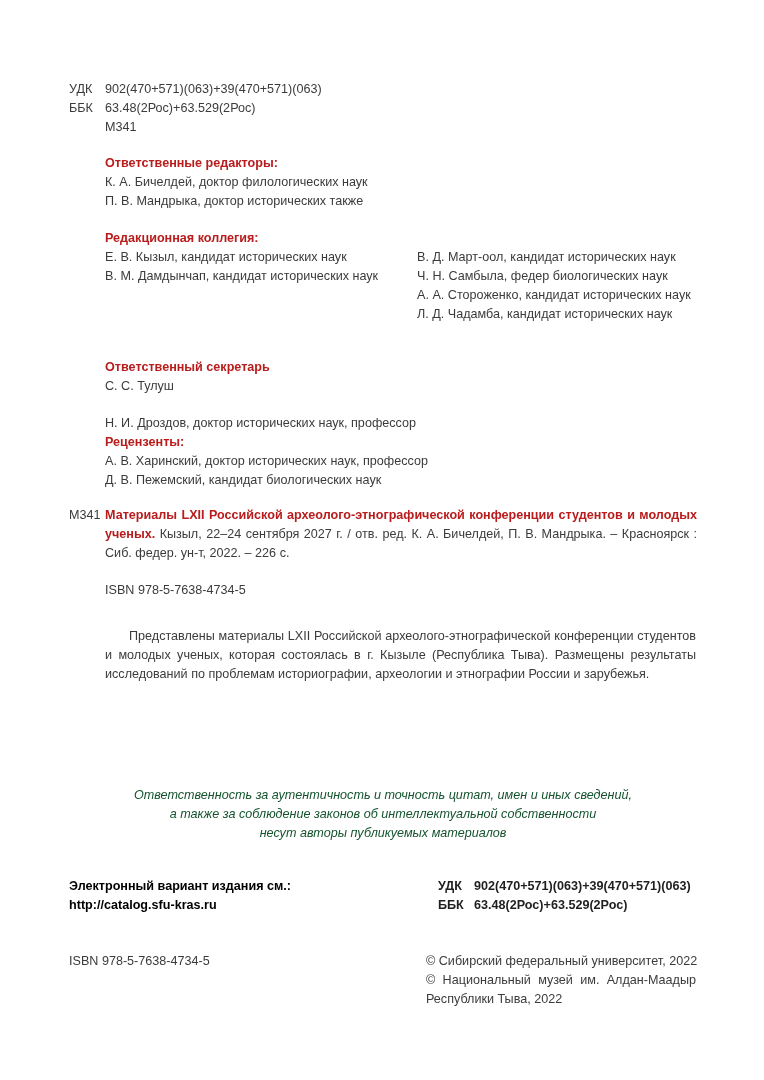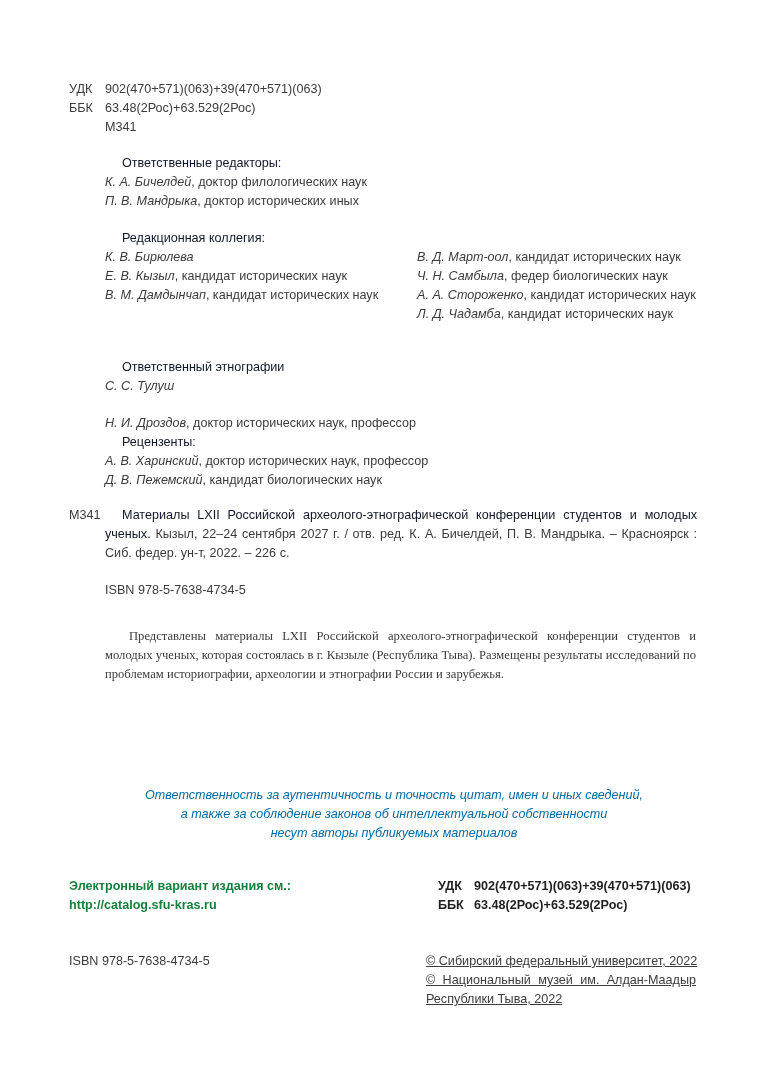--- a/index.html
+++ b/index.html
@@ -2,53 +2,53 @@
 <html><head>
 <meta charset="utf-8">
 <style>
   html, body { margin: 0; padding: 0; background: #ffffff; }
   body {
     width: 764px; height: 1080px; position: relative; overflow: hidden;
     font-family: "Liberation Sans", "DejaVu Sans", sans-serif;
     color: #3b3b3b; font-size: 12.6px; line-height: 19px;
   }
   .abs { position: absolute; }
-  .b { font-weight: normal; color: #0f172a; margin-left: 17px; }
-  .i { font-style: italic; }
+  .b { font-weight: bold; color: #b91c1c; }
+  .i { }
   .line { white-space: nowrap; height: 19px; }
 
   #codes-top { left: 69px; top: 80px; }
   #codes-top .row { display: flex; height: 19px; }
   #codes-top .lbl { width: 36px; }
   #codes-top .m { margin-left: 36px; }
 
   #editors { left: 105px; top: 154px; }
   #board { left: 105px; top: 229px; width: 620px; }
   #board .cols { display: flex; }
   #board .col1 { width: 312px; }
   #secretary { left: 105px; top: 358px; }
   #reviewers { left: 105px; top: 414px; }
 
   #biblio { left: 69px; top: 506px; width: 628px; }
   #biblio .code { position: absolute; left: 0; top: 0; }
   #biblio .txt { margin-left: 36px; text-align: justify; }
   #isbn1 { left: 105px; top: 581px; }
 
   #annot { left: 105px; top: 627px; width: 591px; text-align: justify; }
-  #annot p { margin: 0; text-indent: 24px; font-family: Liberation Serif, serif; }
+  #annot p { margin: 0; text-indent: 24px; }
 
-  #disclaimer { left: 80px; top: 786px; width: 628px; text-align: center; font-style: italic; color: #0369a1; }
+  #disclaimer { left: 69px; top: 786px; width: 628px; text-align: center; font-style: italic; color: #14532d; }
 
-  #electronic { left: 69px; top: 877px; font-weight: bold; color: #15803d; }
+  #electronic { left: 69px; top: 877px; font-weight: bold; color: #000000; }
   #codes-bottom { left: 438px; top: 877px; font-weight: bold; color: #1f1f1f; }
   #codes-bottom .row { display: flex; height: 19px; }
   #codes-bottom .lbl { width: 36px; }
 
   #isbn2 { left: 69px; top: 952px; }
-  #copyright { left: 426px; top: 952px; width: 270px; text-align: justify; text-decoration: underline; }
+  #copyright { left: 426px; top: 952px; width: 270px; text-align: justify; }
   #copyright .j { text-align: justify; text-align-last: justify; }
 </style>
 </head>
 <body>
 
 <div id="codes-top" class="abs">
   <div class="row">
     <span class="lbl">УДК</span>
     <span>902(470+571)(063)+39(470+571)(063)</span>
   </div>
@@ -57,42 +57,41 @@
     <span>63.48(2Рос)+63.529(2Рос)</span>
   </div>
   <div class="row">
     <span class="m">М341</span>
   </div>
 </div>
 
 <div id="editors" class="abs">
   <div class="line b">Ответственные редакторы:</div>
   <div class="line"><span class="i">К. А. Бичелдей</span><span>, доктор филологических наук</span></div>
-  <div class="line"><span class="i">П. В. Мандрыка</span><span>, доктор исторических иных</span></div>
+  <div class="line"><span class="i">П. В. Мандрыка</span><span>, доктор исторических также</span></div>
 </div>
 
 <div id="board" class="abs">
   <div class="line b">Редакционная коллегия:</div>
   <div class="cols">
     <div class="col1">
-      <div class="line"><span class="i">К. В. Бирюлева</span><span></span></div>
       <div class="line"><span class="i">Е. В. Кызыл</span><span>, кандидат исторических наук</span></div>
       <div class="line"><span class="i">В. М. Дамдынчап</span><span>, кандидат исторических наук</span></div>
     </div>
     <div>
       <div class="line"><span class="i">В. Д. Март-оол</span><span>, кандидат исторических наук</span></div>
       <div class="line"><span class="i">Ч. Н. Самбыла</span><span>, федер биологических наук</span></div>
       <div class="line"><span class="i">А. А. Стороженко</span><span>, кандидат исторических наук</span></div>
       <div class="line"><span class="i">Л. Д. Чадамба</span><span>, кандидат исторических наук</span></div>
     </div>
   </div>
 </div>
 
 <div id="secretary" class="abs">
-  <div class="line b">Ответственный этнографии</div>
+  <div class="line b">Ответственный секретарь</div>
   <div class="line i">С. С. Тулуш</div>
 </div>
 
 <div id="reviewers" class="abs">
   <div class="line"><span class="i">Н. И. Дроздов</span><span>, доктор исторических наук, профессор</span></div>
   <div class="line b">Рецензенты:</div>
   <div class="line"><span class="i">А. В. Харинский</span><span>, доктор исторических наук, профессор</span></div>
   <div class="line"><span class="i">Д. В. Пежемский</span><span>, кандидат биологических наук</span></div>
 </div>
 

